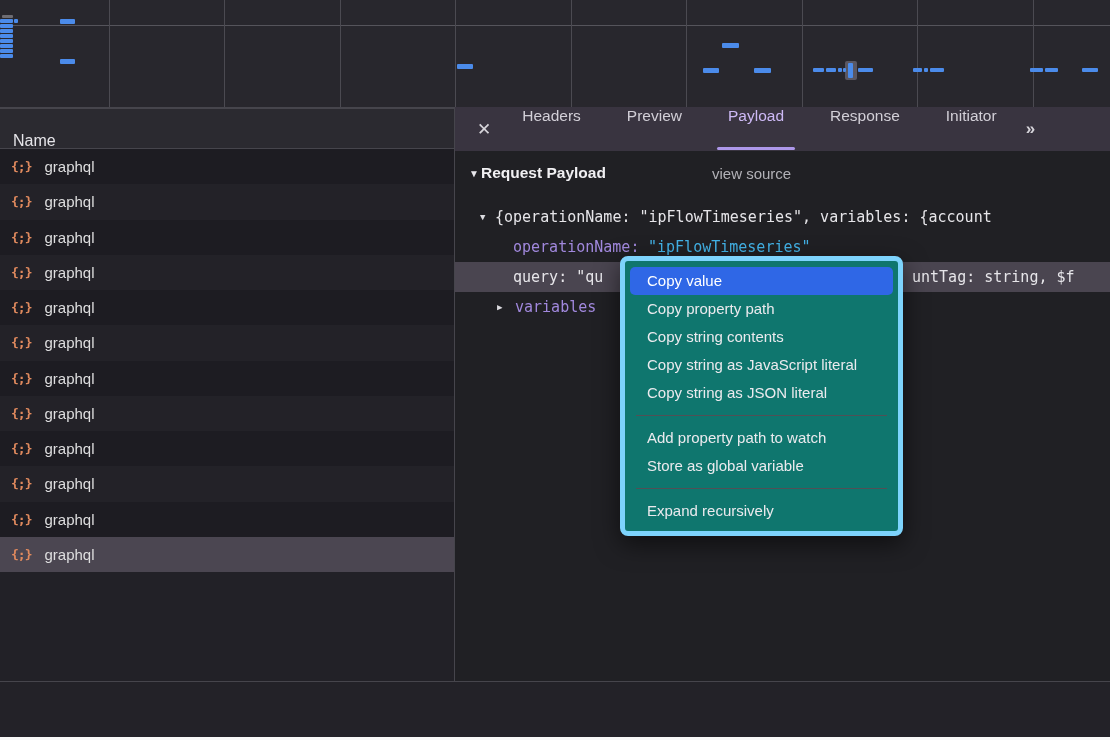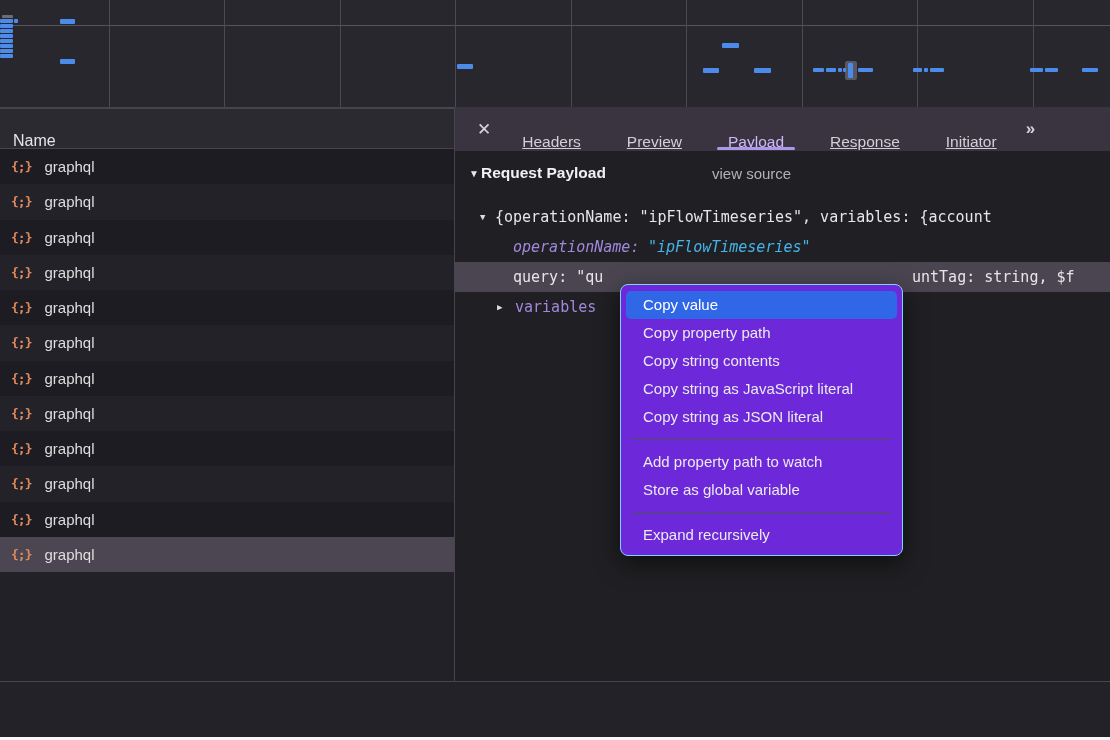--- a/index.html
+++ b/index.html
@@ -23,43 +23,43 @@
   .req-rows{position:absolute;left:0;top:41px;width:454px;}
   .req-row{height:35.25px;display:flex;align-items:center;background:#232228;}
   .req-row:nth-child(odd){background:#1d1c22;}
   .req-row.selected{background:#4b4651;}
   .req-icon{margin-left:11px;font-family:"DejaVu Sans Mono",monospace;font-size:13px;font-weight:bold;color:#e08a5e;letter-spacing:-1px;}
   .req-label{margin-left:13px;font-size:15px;color:#dededf;}
   
   .right-panel{position:absolute;left:455px;top:107px;width:655px;height:574px;background:#202024;}
   .tabbar{position:absolute;left:0;top:0;width:655px;height:44px;background:#393440;display:flex;align-items:center;}
   .tab-close{margin-left:22px;color:#d6d4da;font-size:17px;cursor:default;}
-  .tab{position:relative;height:44px;display:flex;align-items:flex-end;padding:0 15px;margin-left:16px;font-size:15.5px;color:#d2cfd7;text-decoration:underline;}
+  .tab{position:relative;height:44px;display:flex;align-items:flex-start;padding:0 15px;margin-left:16px;font-size:15.5px;color:#d2cfd7;}
   .tab.active{color:#cdb9f5;}
   .tab.active .tab-underline{position:absolute;left:4px;right:4px;bottom:1px;height:3px;border-radius:2px;background:#ad97ea;}
   .tab-more{margin-left:14px;color:#d6d4da;font-size:17px;font-weight:bold;letter-spacing:-2px;}
   
   .section-header{position:absolute;left:0;top:57px;height:22px;width:655px;}
   .sec-arrow{position:absolute;left:14px;top:4px;font-size:10px;color:#e8e7ec;}
   .sec-title{position:absolute;left:26px;top:0;font-size:15.5px;font-weight:bold;color:#f1f0f3;}
   .view-source{position:absolute;left:257px;top:1px;font-size:15px;color:#b2b1b7;}
   .mono{font-family:"DejaVu Sans Mono",monospace;font-size:15px;color:#e6e5e9;white-space:pre;}
   .tree-row{position:absolute;left:0;width:655px;height:30px;line-height:30px;overflow:hidden;}
   .tree-arrow{position:absolute;top:0;font-size:9px;color:#dcdbe0;line-height:30px;}
   .k-purple{color:#a188dd;}
   .v-cyan{color:#43b3e8;}
   .row-preview{top:95px;}
-  .row-operation{top:125px;font-style:italic;}
+  .row-operation{top:125px;}
   .row-query{top:155px;background:#4a4550;}
   .row-variables{top:185px;}
   .frag-right{position:absolute;left:457px;top:0;}
   
   .ctx-menu{
-    position:absolute;left:620px;top:284px;width:283px;
-    background:#6d28d9;border:1px solid #7dd3fc;border-radius:8px;
+    position:absolute;left:620px;top:256px;width:283px;
+    background:#0f766e;border:5px solid #7dd3fc;border-radius:8px;
     box-shadow:0 8px 24px rgba(0,0,0,.55);
     padding:6px 0;z-index:50;box-sizing:border-box;
   }
   .mi{height:28px;line-height:28px;margin:0 5px;padding-left:17px;font-size:15px;color:#ebeaee;border-radius:5px;white-space:nowrap;}
   .mi.hl{background:#2f67e6;color:#ffffff;}
   .msep{height:1px;background:#515055;margin:8px 11px;}
   
   .v-divider{position:absolute;left:454px;top:108px;width:1px;height:629px;background:#46454c;}
   .h-divider{position:absolute;left:0;top:681px;width:1110px;height:1px;background:#46454c;}
   .bottom-strip{position:absolute;left:0;top:682px;width:1110px;height:55px;background:#232228;}

